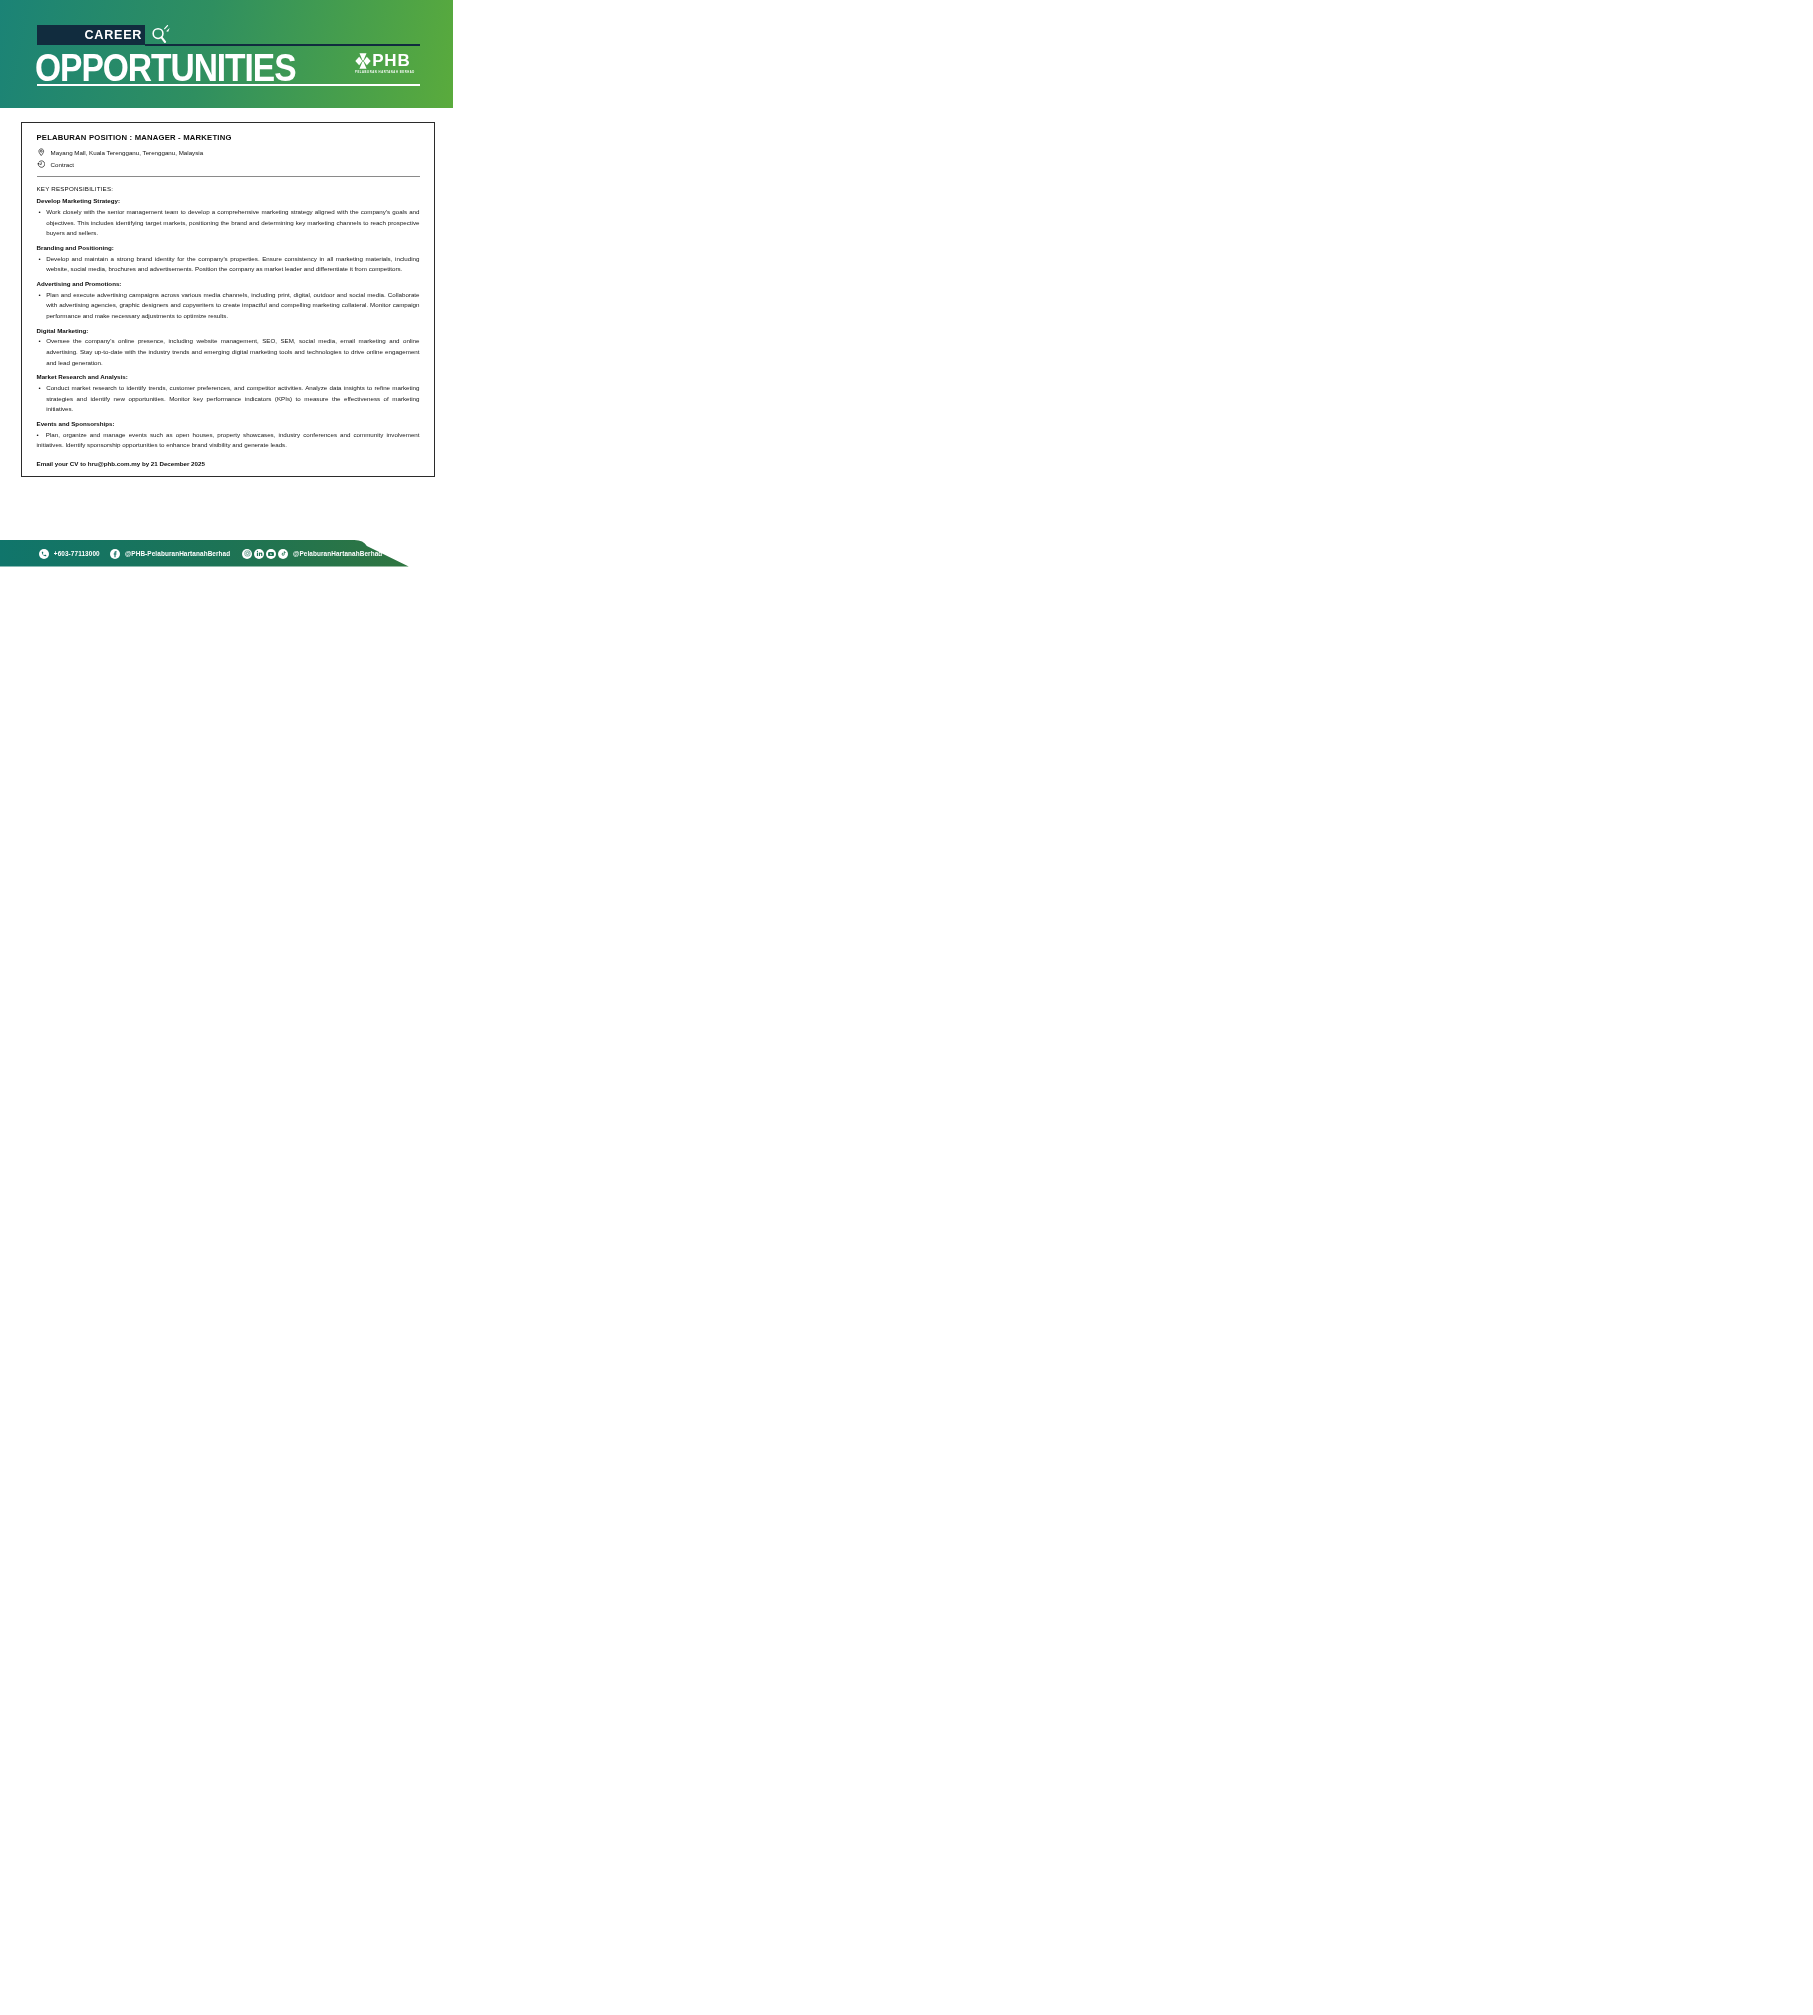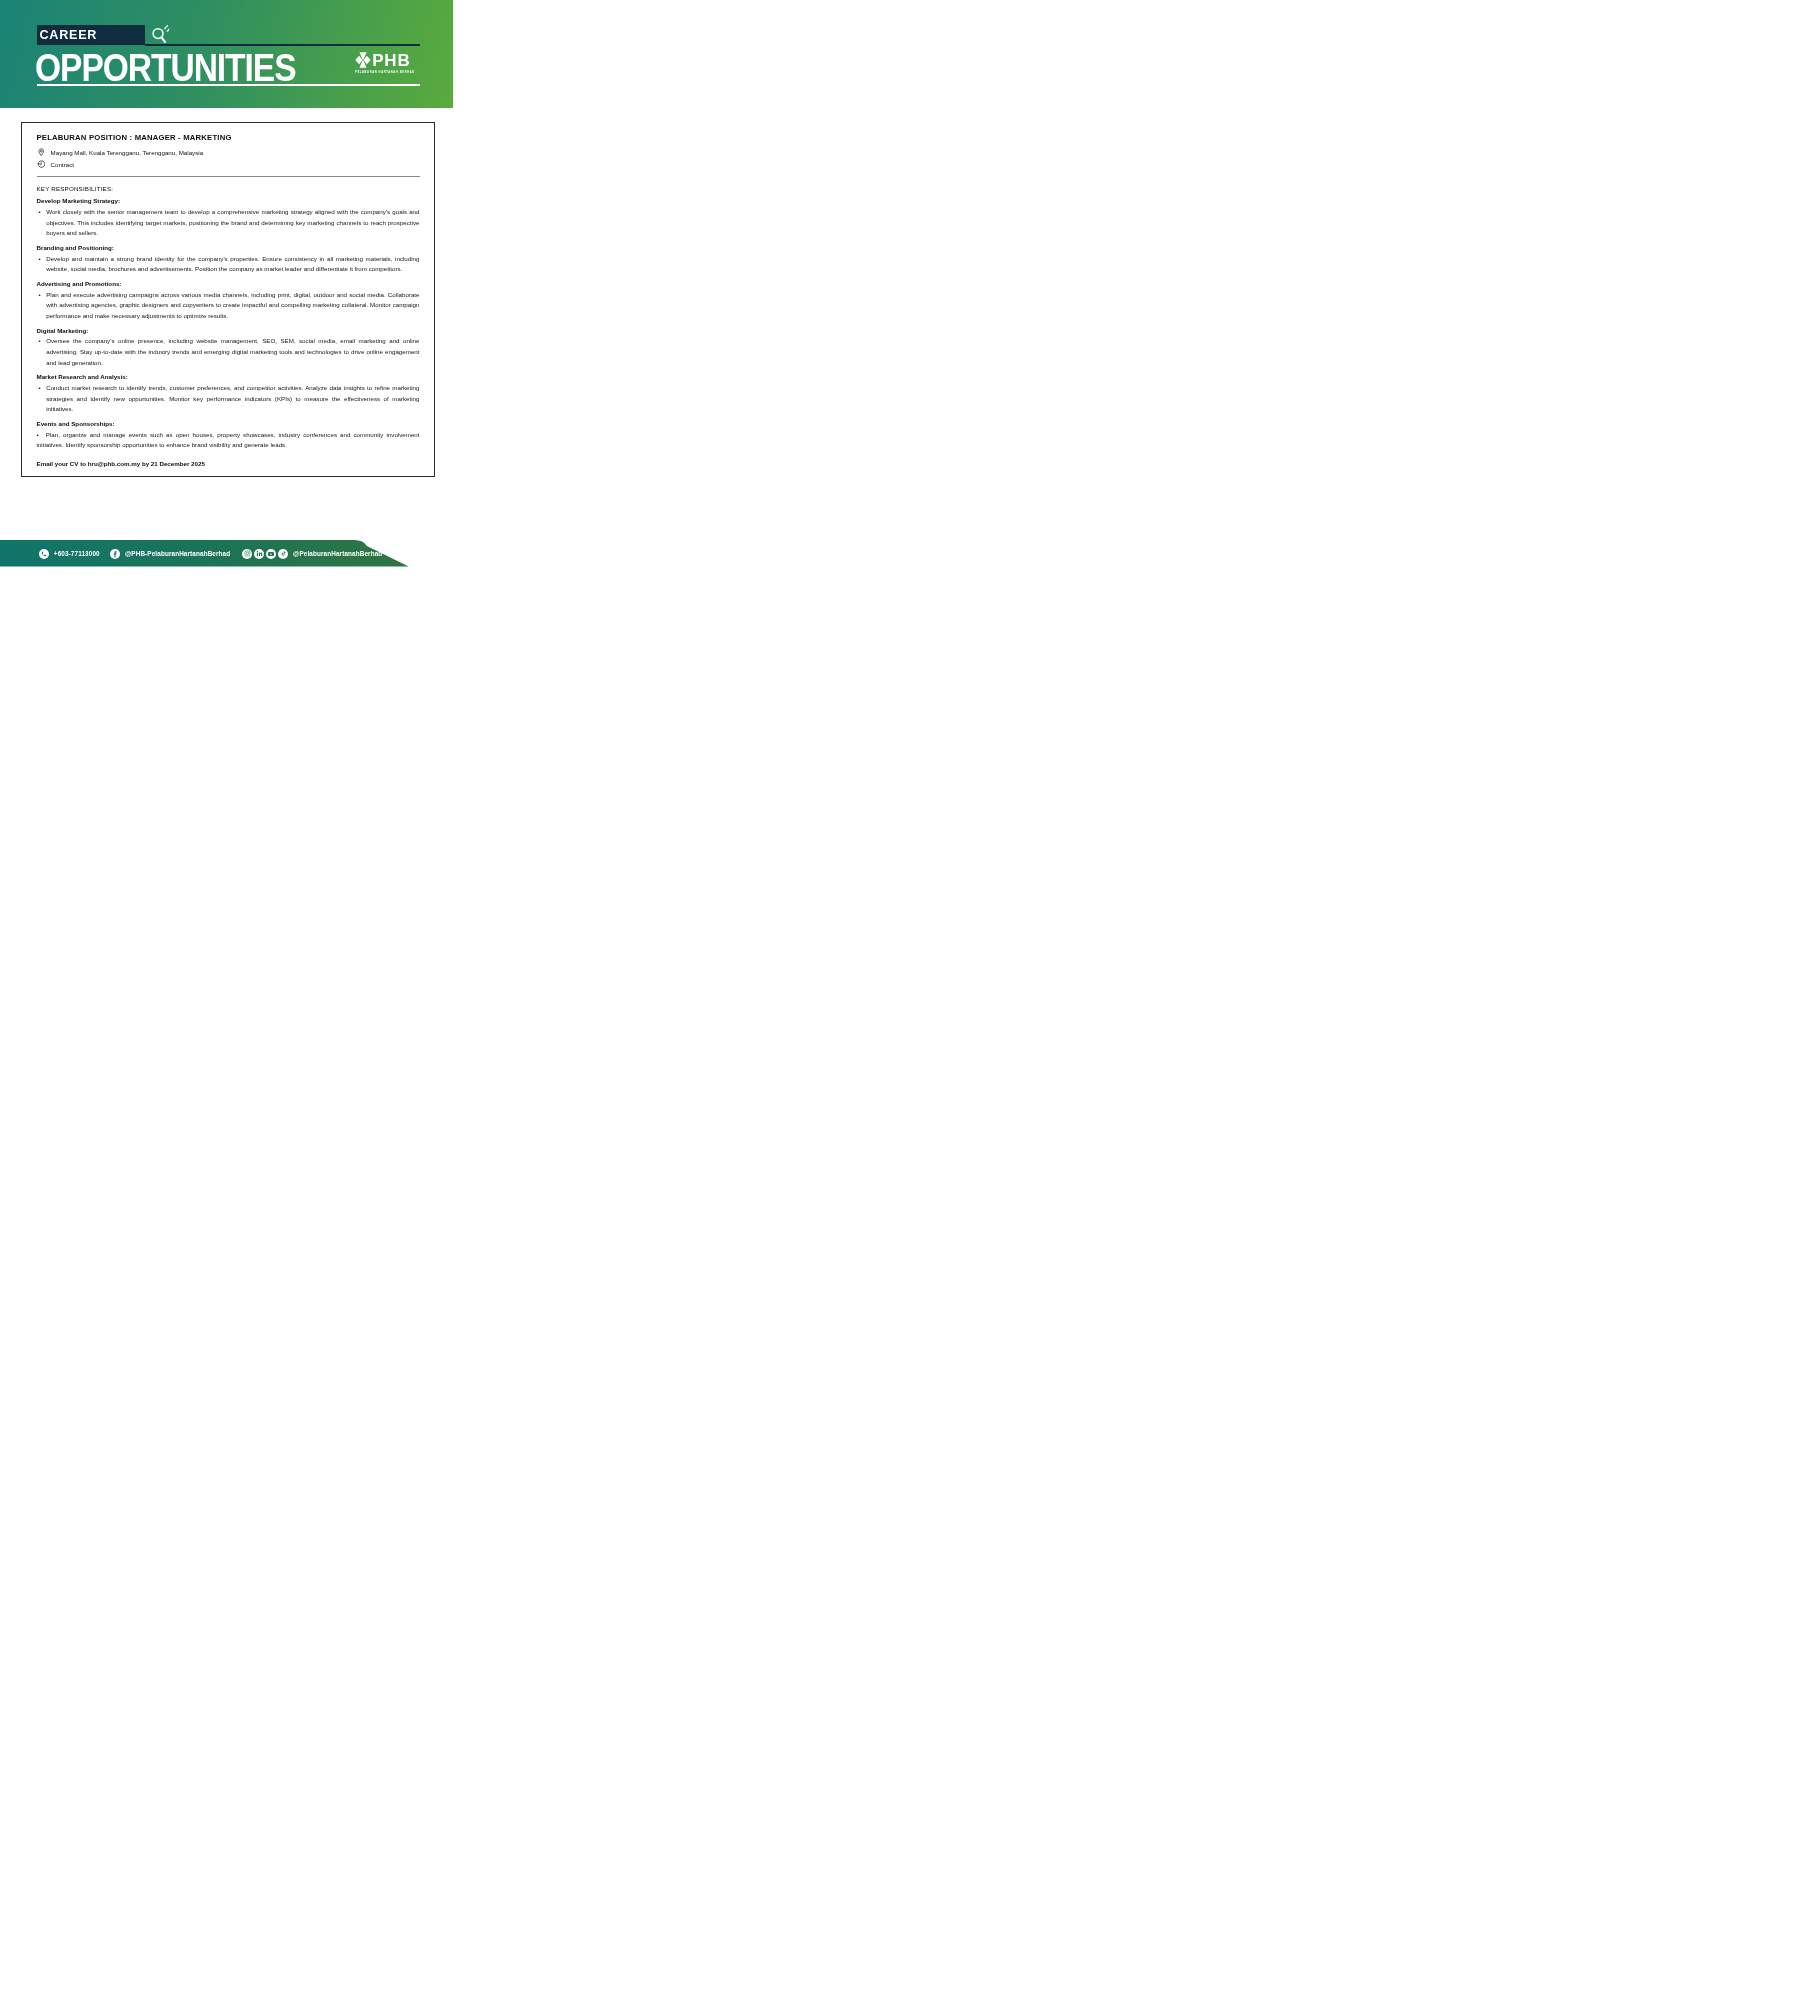--- a/index.html
+++ b/index.html
@@ -3,31 +3,31 @@
 <meta charset="utf-8">
 <style>
   html,body{margin:0;padding:0;background:#ffffff;}
   .page{position:relative;width:453px;height:567px;background:#ffffff;overflow:hidden;
         font-family:"Liberation Sans",sans-serif;color:#111;}
 
   
   .hero{position:absolute;left:0;top:0;width:453px;height:108px;
         background:linear-gradient(102deg,#1b8376 0%,#2f8f60 45%,#5aab3c 100%);}
   .career-box{position:absolute;left:37px;top:24.6px;width:108px;height:20.6px;background:#112c3e;
-              display:flex;align-items:center;justify-content:flex-start;}
+              display:flex;align-items:center;justify-content:flex-end;}
   .career-box span{color:#fff;font-weight:bold;font-size:13.7px;letter-spacing:0.8px;
                    transform:scaleX(.92);white-space:nowrap;}
   .magnifier{position:absolute;left:150px;top:23.4px;width:21px;height:22.6px;}
   .career-line{position:absolute;left:145px;top:44px;width:275px;height:1.6px;background:#112c3e;}
   .opp{position:absolute;left:35px;top:48px;color:#fff;font-size:39px;font-weight:900;
        line-height:1;letter-spacing:-1.2px;transform:scaleX(.86);transform-origin:left top;
        white-space:nowrap;}
   .opp-underline{position:absolute;left:37px;top:84px;width:383px;height:1.6px;background:#fff;}
   .logo{position:absolute;left:355px;top:52px;width:56px;color:#fff;}
-  .logo-top{display:flex;align-items:flex-start;gap:1.2px;}
+  .logo-top{display:flex;align-items:flex-end;gap:1.2px;}
   .logo-text{font-size:17px;font-weight:bold;letter-spacing:0.8px;line-height:1;}
   .logo-tagline{margin-top:2px;font-size:2.7px;font-weight:bold;letter-spacing:0.6px;
                 white-space:nowrap;text-align:center;}
 
   
   .card{position:absolute;left:21px;top:122px;width:414px;height:355px;background:#fff;
         border:0.6px solid #2b2b2b;box-sizing:border-box;padding:9.7px 14.5px 0 14.5px;}
   .job-title{margin:0;font-size:7.7px;font-weight:bold;letter-spacing:0.2px;color:#0d0d0d;}
   .info{margin-top:5.6px;}
   .info-row{display:flex;align-items:center;gap:5.6px;height:9.7px;margin-top:2.4px;font-size:6.2px;}

